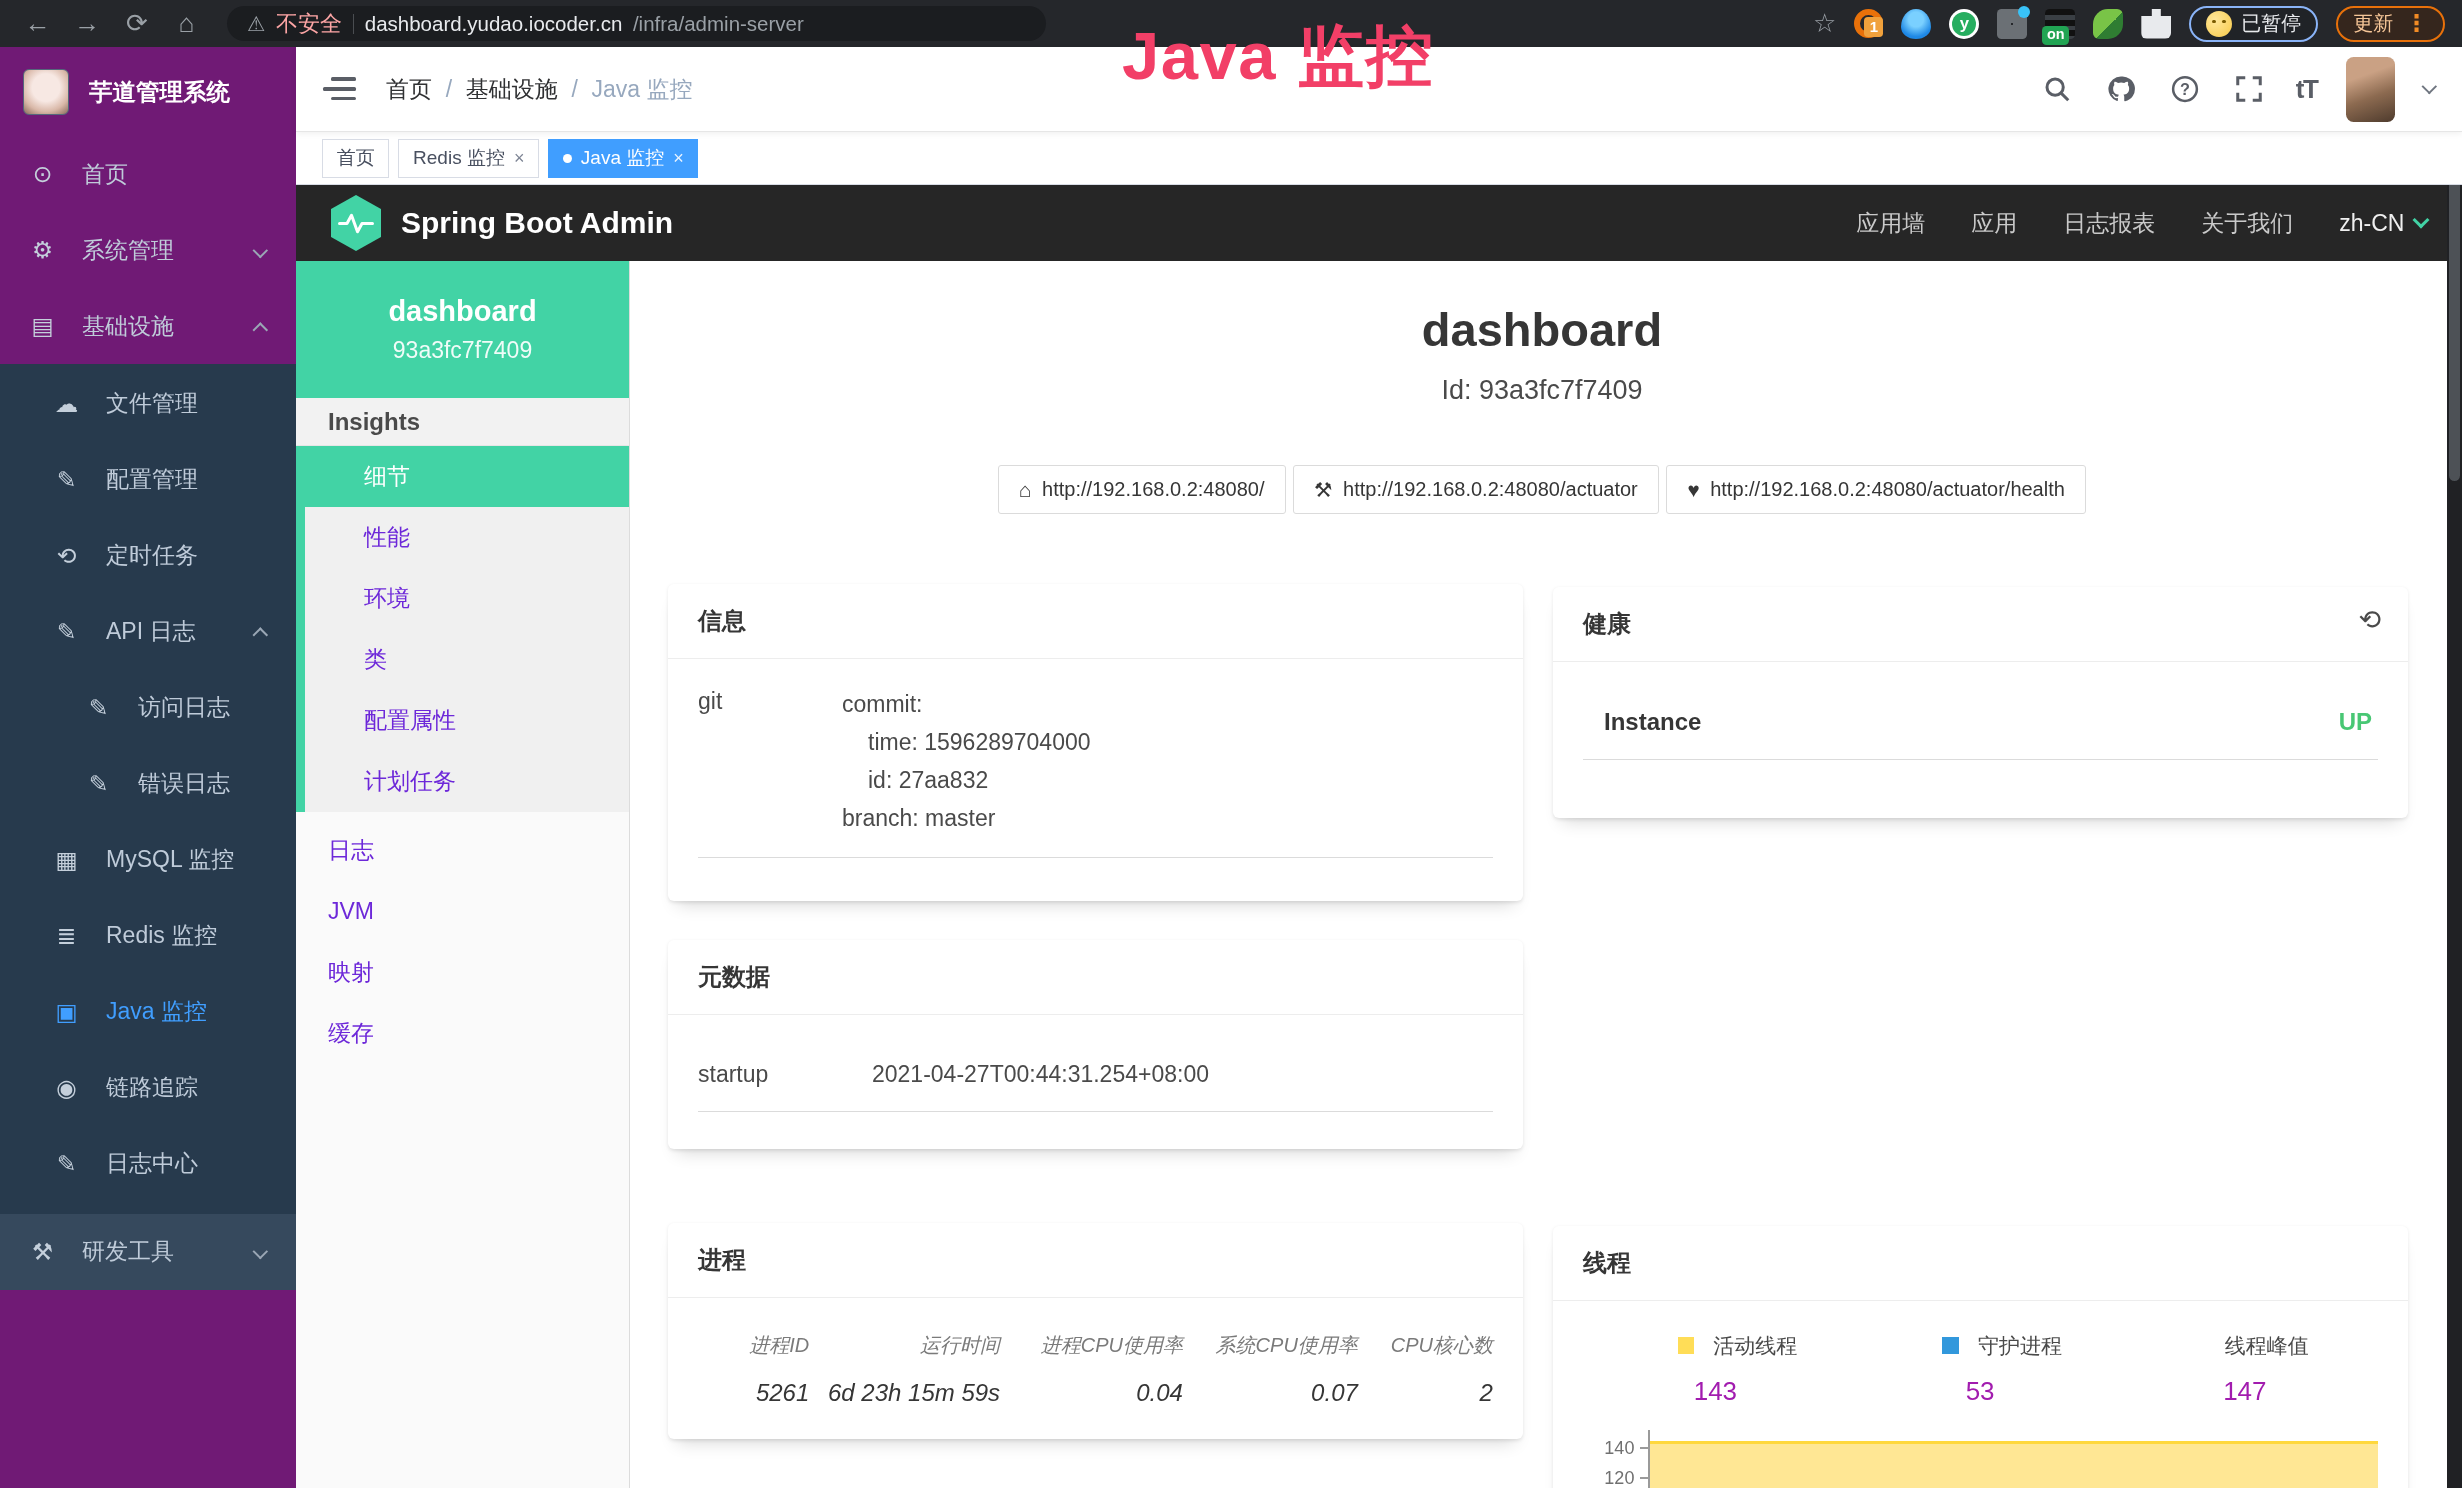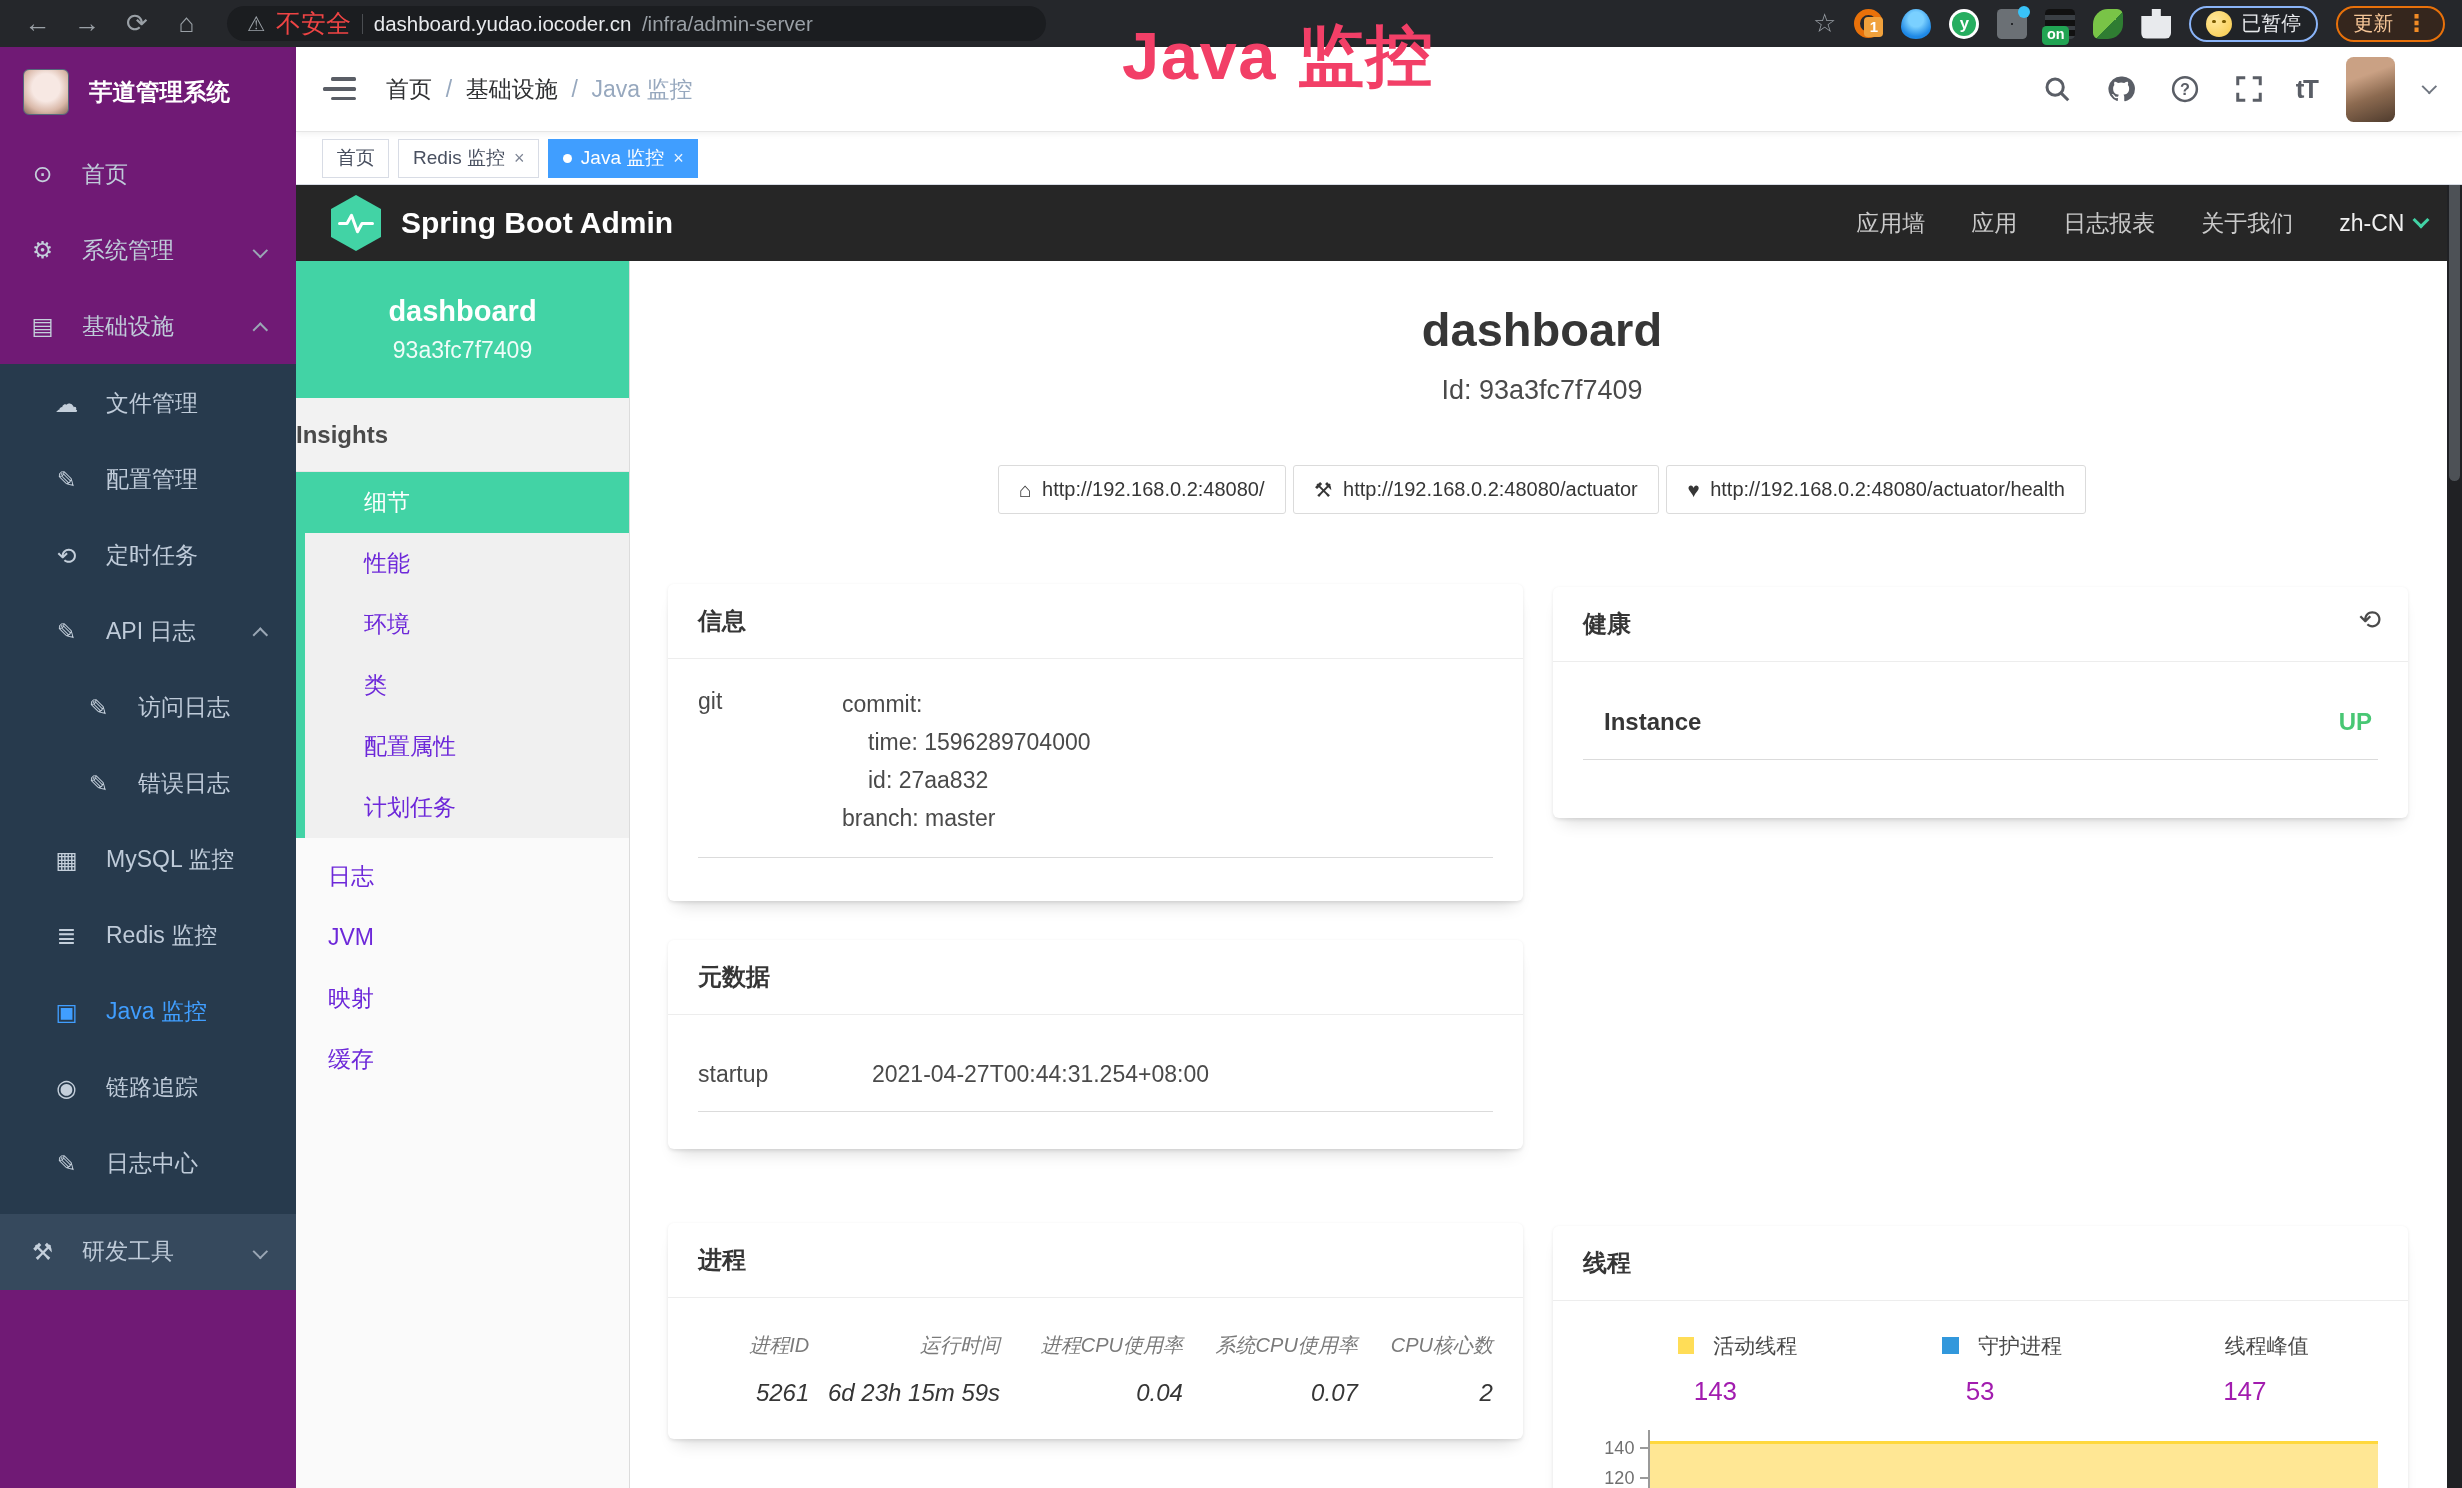--- a/index.html
+++ b/index.html
@@ -5,21 +5,21 @@
   * { margin:0; padding:0; box-sizing:border-box; }
   html,body { width:2462px; height:1489px; overflow:hidden; }
   body { font-family:"Liberation Sans","DejaVu Sans",sans-serif; }
   .screen { position:relative; width:2462px; height:1489px; background:#fff; overflow:hidden; }
 
   
   .browser-bar { height:47px; background:#25272b; display:flex; align-items:center; padding:0 16.7px; gap:7.6px; }
   .bnav { color:#9aa0a6; font-size:26px; width:42px; text-align:center; flex:0 0 auto; }
   .url-pill { margin-left:12px; height:35px; background:#1b1d20; border-radius:17.4px; display:flex; align-items:center; padding:0 20px; gap:10.6px; min-width:819px; }
   .warn-ico { color:#9aa0a6; font-size:20.5px; }
-  .sec-label { color:#ef4444; font-size:25px; }
+  .sec-label { color:#fca5a5; font-size:22px; }
   .url-divider { width:1.5px; height:20px; background:#4a4d51; }
   .url-host { color:#e8eaed; font-size:20.5px; }
   .url-path { color:#9aa0a6; font-size:20.5px; }
   .b-right { margin-left:auto; display:flex; align-items:center; gap:18px; }
   .star { color:#9aa0a6; font-size:26px; }
   .ext { width:30px; height:30px; border-radius:6px; position:relative; flex:0 0 auto; }
   .ext-ring { background:transparent; border:6.8px solid #e8710a; border-radius:50%; width:29px; height:29px; }
   .ext-badge { position:absolute; right:-6px; bottom:-4.6px; background:#f0a13c; color:#fff; font-size:15px; font-weight:bold; border-radius:3.8px; padding:0.8px 5.3px; line-height:18px; }
   .ext-pin { background:radial-gradient(circle at 50% 35%,#7ad0ff 0 30%,#1e88e5 70%); border-radius:50% 50% 50% 50%/60% 60% 40% 40%; }
   .ext-y { background:#fff; border-radius:50%; display:flex; align-items:center; justify-content:center; }
@@ -91,21 +91,21 @@
   .sba-brand { color:#fff; font-size:30px; font-weight:bold; margin-left:20px; }
   .sba-nav { margin-left:auto; display:flex; align-items:center; gap:46px; font-size:23px; color:#c9c9c9; }
   .sba-nav .lang { color:#efefef; display:flex; align-items:center; gap:10.6px; }
   .chev-green { width:12px; height:12px; border-right:3px solid #42d3a5; border-bottom:3px solid #42d3a5; transform:rotate(45deg); margin-top:-6px; }
 
   .sba-body { flex:1; display:flex; min-height:0; }
   .sba-side { width:334px; flex:0 0 auto; background:#fafafa; border-right:1.5px solid #dcdcdc; }
   .inst-head { height:137px; background:#42d3a5; color:#fff; display:flex; flex-direction:column; align-items:center; justify-content:center; gap:9px; }
   .inst-name { font-size:29px; font-weight:bold; }
   .inst-id { font-size:23px; color:rgba(255,255,255,.92); }
-  .m-insights { height:74px; background:#f2f2f2; display:flex; align-items:center; font-size:24px; font-weight:bold; color:#4a4a4a; border-bottom:1.5px solid #e6e6e6; }
+  .m-insights { height:48px; background:#f2f2f2; display:flex; align-items:center; padding-left:32px; font-size:24px; font-weight:bold; color:#4a4a4a; border-bottom:1.5px solid #e6e6e6; }
   .m-group { border-left:9px solid #42d3a5; background:#f0f0f0; }
   .m-item { height:61px; display:flex; align-items:center; padding-left:59px; font-size:23px; color:#6d28d9; cursor:pointer; }
   .m-item.selected { background:#42d3a5; color:#fff; }
   .m-root { padding:7.6px 0; }
   .m-root .m-item { padding-left:32px; }
 
   .sba-content { flex:1; background:#fff; padding:35px 46px 0 38px; min-width:0; overflow:hidden; }
   .c-head { text-align:center; }
   .c-title { font-size:47px; font-weight:bold; color:#363636; margin-top:6px; }
   .c-sub { font-size:27px; color:#4a4a4a; margin-top:18px; }

